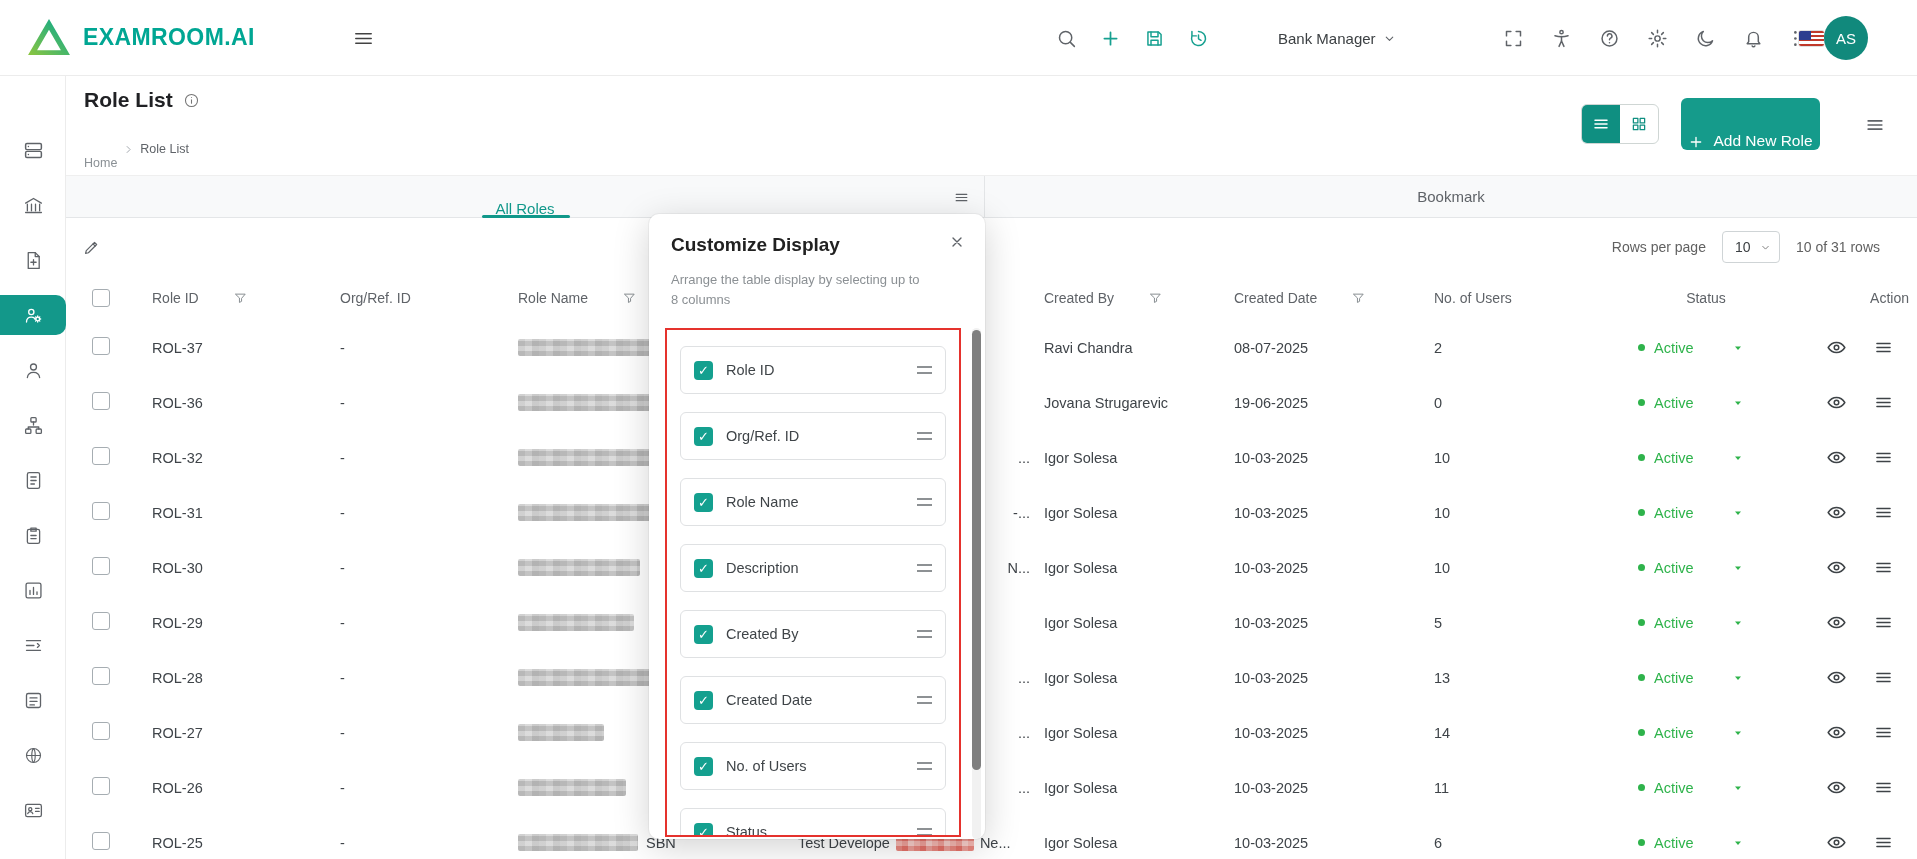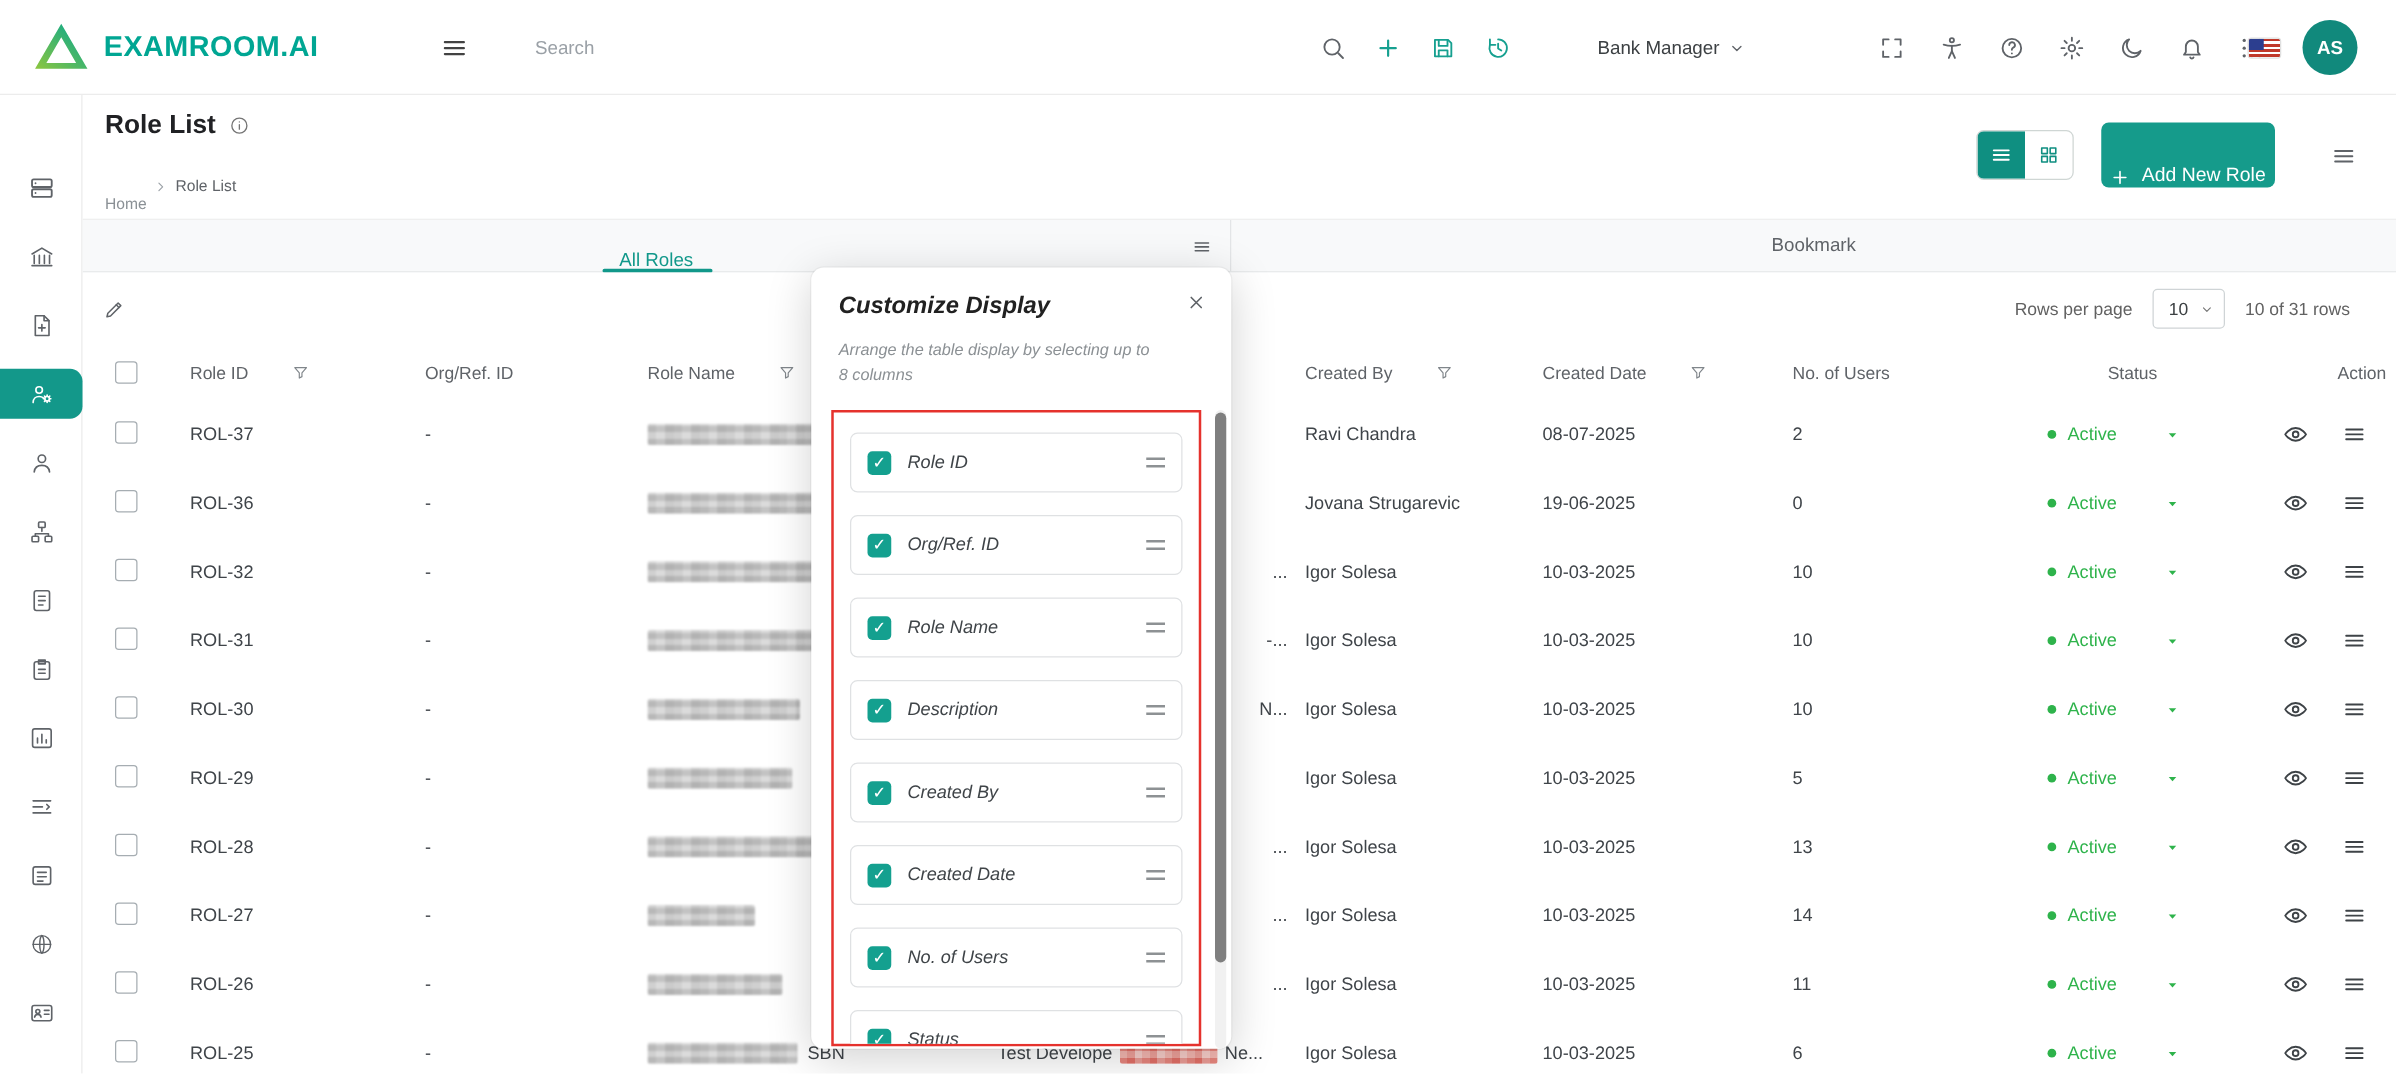--- a/index.html
+++ b/index.html
@@ -20,21 +20,21 @@
   .search-input::placeholder { color:#9aa0a6; }
   .tb-left { position:absolute; left:1056px; top:0; height:76px; display:flex; align-items:center; gap:23px; }
   .tb-left .tbi { cursor:pointer; }
   .tb-left .tbi:nth-child(n+2) { color:#16A090; }
   .role-select { position:absolute; left:1278px; top:0; height:76px; display:flex; align-items:center; gap:7px; cursor:pointer; font-size:15px; color:#3c4043; }
   .role-select .ic svg { width:13px; height:13px; }
   .tb-right { position:absolute; right:105px; top:0; height:76px; display:flex; align-items:center; gap:27px; }
   .tb-right .tbi { cursor:pointer; }
   .flag { position:absolute; right:92px; top:30px; width:27px; height:17px; border-radius:3px; border:1px solid #e0e0e0; background:repeating-linear-gradient(#c0392b 0 2.1px,#fff 2.1px 4.2px); overflow:hidden; cursor:pointer; }
   .flag::before { content:""; position:absolute; left:0; top:0; width:12px; height:9px; background:#2c3e8f; }
-  .avatar { position:absolute; right:31px; top:16px; width:44px; height:44px; border-radius:50%; background:#11897C; color:#fff; font-size:15px; font-weight:bold; display:flex; align-items:center; justify-content:center; cursor:pointer; }
+  .avatar { position:absolute; right:49px; top:16px; width:44px; height:44px; border-radius:50%; background:#11897C; color:#fff; font-size:15px; font-weight:normal; display:flex; align-items:center; justify-content:center; cursor:pointer; }
 
   
   .sidebar { position:absolute; left:0; top:76px; bottom:0; width:66px; background:#fff; border-right:1px solid #ececec; z-index:20; padding-top:54px; }
   .sb-item { width:66px; height:40px; margin-bottom:15px; display:flex; align-items:center; justify-content:center; cursor:pointer; }
   .sb-item .ic svg { width:21px; height:21px; }
   .sb-item.active { background:#13988A; border-radius:0 10px 10px 0; }
   .sb-item.active .ic { color:#fff; }
 
   
   #main { position:absolute; left:66px; top:76px; right:0; bottom:0; background:#fff; }
@@ -102,21 +102,21 @@
   .dot { width:7px; height:7px; border-radius:50%; background:#2EB34B; flex-shrink:0; }
   .status-label { margin-left:9px; color:#2EB34B; }
   .status-caret { margin-left:auto; }
   .status-caret svg { width:12px; height:12px; color:#2EB34B; }
   .action-cell { display:flex; align-items:center; gap:26px; padding-left:36px; }
   .action-cell .ic { cursor:pointer; color:#3e4347; }
   .action-cell .ic svg { width:21px; height:21px; }
 
   
   .popup { position:absolute; left:649px; top:214px; width:336px; height:625px; background:#fff; border-radius:10px;
-           box-shadow:0 8px 36px rgba(0,0,0,.18), 0 0 0 1px rgba(0,0,0,.04); z-index:40; overflow:hidden;font-style:italic; }
+           box-shadow:0 8px 36px rgba(0,0,0,.18), 0 0 0 1px rgba(0,0,0,.04); z-index:40; overflow:hidden; }
   .popup-title { position:absolute; left:22px; top:20px; font-size:19px; font-weight:700; color:#212121; }
   .popup-close { position:absolute; right:20px; top:20px; cursor:pointer; }
   .popup-close svg { width:16px; height:16px; }
   .popup-sub { position:absolute; left:22px; top:56px; width:258px; font-size:13px; line-height:1.5; color:#8b9094; }
   .red-box { position:absolute; left:16px; right:24px; top:114px; bottom:2px; border:2px solid #E5322D; overflow:hidden; }
   .plist { padding:16px 13px 0 13px; }
   .pitem { height:48px; border:1px solid #dfe1e3; border-radius:6px; background:#fff; display:flex; align-items:center; padding:0 13px; margin-bottom:18px; }
   .pcheck { width:19px; height:19px; background:#14A08F; border-radius:4px; color:#fff; font-size:13px; font-weight:bold; display:flex; align-items:center; justify-content:center; cursor:pointer; flex-shrink:0; }
   .plabel { margin-left:13px; font-size:14.5px; color:#3f4448; }
   .phandle { margin-left:auto; width:15px; height:8px; border-top:2px solid #8d9194; border-bottom:2px solid #8d9194; cursor:grab; }
@@ -139,21 +139,20 @@
           </defs>
         <path d="M24 2 L46 40 L2 40 Z M24 13.5 L36.5 35 L11.5 35 Z" fill="url(#lg1)" fill-rule="evenodd"></path>
       </svg>
       <span class="logo-text">EXAMROOM.AI</span>
     </div>
     <span class="ic menu-btn">
         <svg viewBox="0 0 24 24" fill="none" stroke="currentColor" stroke-width="1.7" stroke-linecap="round" stroke-linejoin="round">
           <path d="M4 7h16M4 12h16M4 17h16"></path>
         </svg>
       </span>
-    <input class="search-input" placeholder="Search" style="">
     <div class="tb-left">
         <span class="ic tbi">
           <svg viewBox="0 0 24 24" fill="none" stroke="currentColor" stroke-width="1.7" stroke-linecap="round" stroke-linejoin="round">
             <circle cx="11" cy="11" r="7"></circle>
             <path d="M21 21l-4.3-4.3"></path>
           </svg>
         </span>
         <span class="ic tbi">
           <svg viewBox="0 0 24 24" fill="none" stroke="currentColor" stroke-width="2" stroke-linecap="round" stroke-linejoin="round">
             <path d="M12 5v14M5 12h14"></path>

